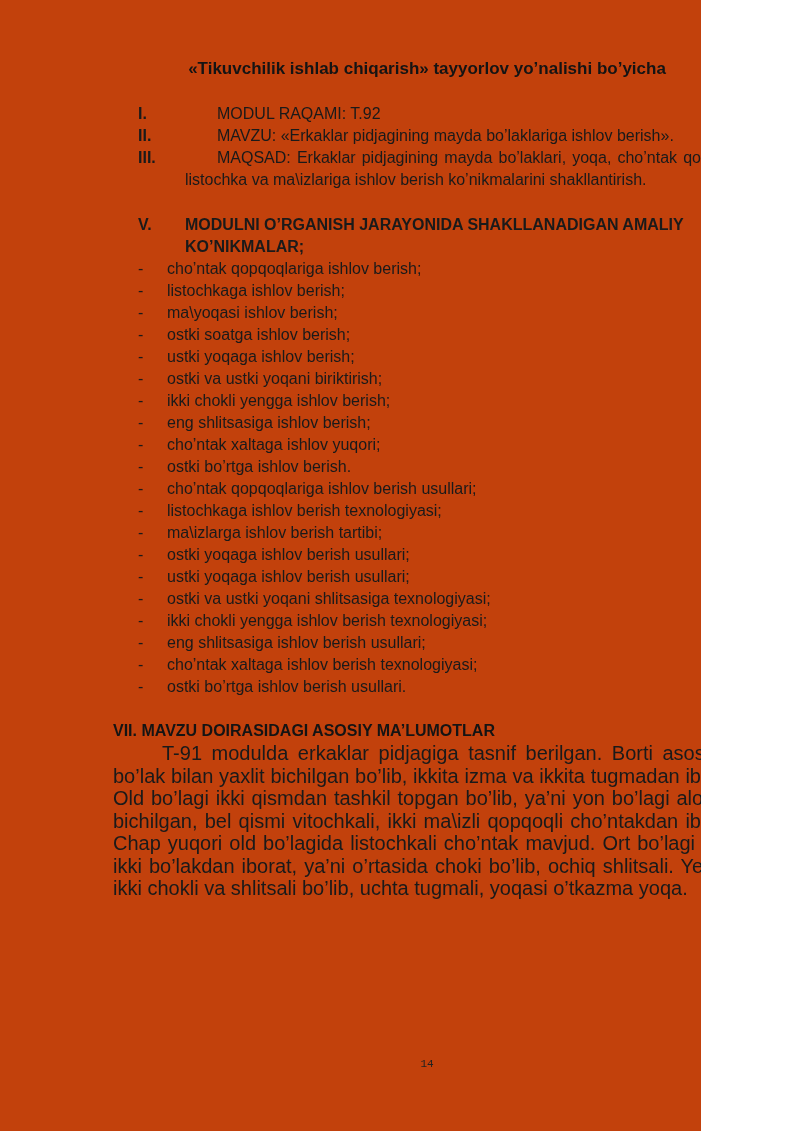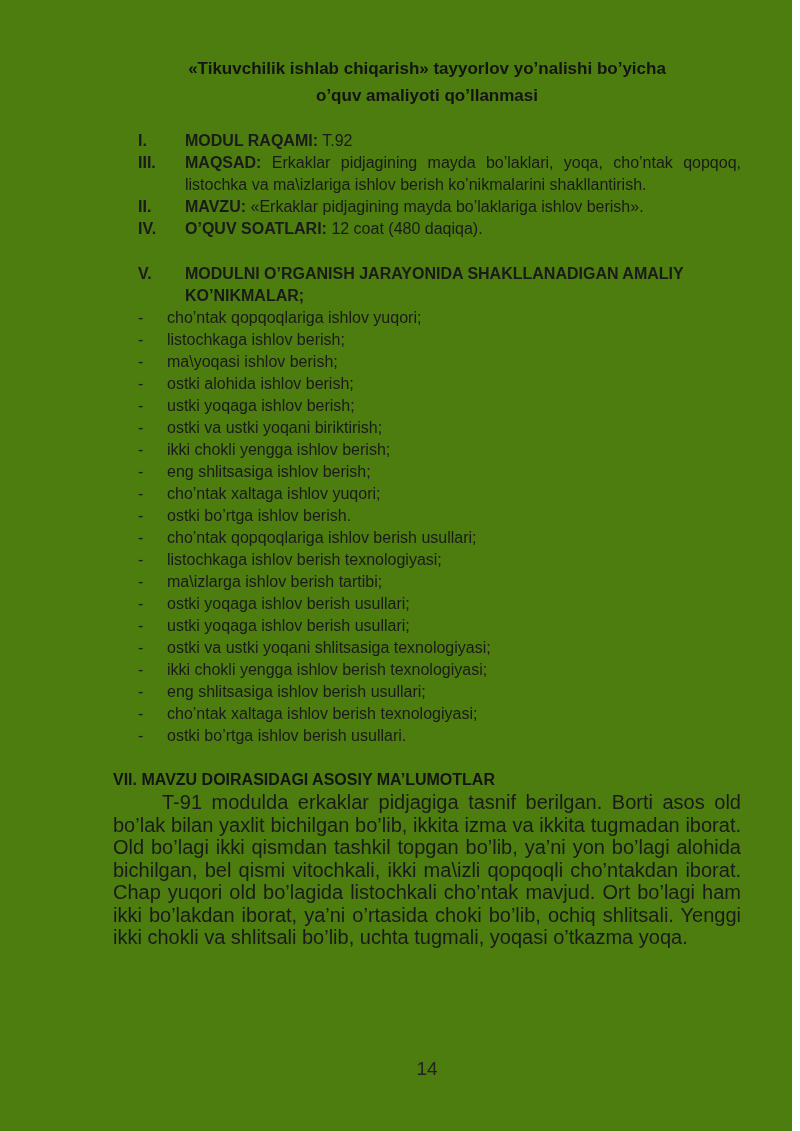--- a/index.html
+++ b/index.html
@@ -5,23 +5,23 @@
   * { box-sizing: border-box; }
   html, body { margin: 0; padding: 0; }
   body {
     width: 800px; height: 1131px;
     background: #ffffff;
     color: #1a1a1a;
     font-family: "Liberation Sans", "DejaVu Sans", sans-serif;
   }
   .page {
     position: relative;
-    width: 792px; height: 1131px;
+    width: 701px; height: 1131px;
     overflow: hidden;
-    background: #4d7c0f;
+    background: #c2410c;
   }
   .content {
     position: absolute;
     left: 113px; top: 0;
     width: 628px;
   }
   .doc-title {
     margin: 55px 0 0 0;
     font-size: 17px;
     line-height: 27px;
@@ -30,21 +30,21 @@
     color: #141414;
   }
   .meta-list { margin-top: 21px; margin-left: 25px; }
   .meta-item {
     display: flex;
     font-size: 16px;
     line-height: 22px;
   }
   .meta-num { flex: 0 0 47px; font-weight: 700; }
   .meta-body { flex: 1; text-align: justify; }
-  .meta-label { font-weight: 700; }
+  .meta-label { font-weight: 400; margin-left: 32px; }
   .section-head { margin-left: 25px; margin-top: 23px; font-weight: 700; }
   .section-head .head-body { flex: 1; }
   .section-items { margin-left: 25px; }
   .dash-item {
     display: flex;
     font-size: 16px;
     line-height: 22px;
   }
   .dash-marker { flex: 0 0 29px; }
   .dash-text { flex: 1; }
@@ -61,76 +61,71 @@
     font-size: 20px;
     line-height: 22.5px;
     text-align: justify;
     text-indent: 49px;
   }
   .page-number {
     position: absolute;
     top: 1058px; left: 113px;
     width: 628px;
     text-align: center;
-    font-family: Liberation Sans, sans-serif;
-    font-size: 19px;
+    font-family: Liberation Mono, monospace;
+    font-size: 11px;
     color: #222222;
   }
 </style>
 </head>
 <body>
 
 <div class="page">
   <div class="content">
 
     <h1 class="doc-title">
       <span>«Tikuvchilik ishlab chiqarish» tayyorlov  yo’nalishi bo’yicha</span><br>
-      <span>o’quv amaliyoti qo’llanmasi</span>
     </h1>
 
     <div class="meta-list">
       <div class="meta-item">
         <span class="meta-num">I.</span>
         <span class="meta-body"><span class="meta-label">MODUL RAQAMI:</span> <span>T.92</span></span>
       </div>
       <div class="meta-item">
-        <span class="meta-num">III.</span>
-        <span class="meta-body"><span class="meta-label">MAQSAD:</span> <span>Erkaklar pidjagining mayda bo’laklari, yoqa, cho’ntak qopqoq, listochka va ma\izlariga ishlov berish ko’nikmalarini shakllantirish.</span></span>
-      </div>
-      <div class="meta-item">
         <span class="meta-num">II.</span>
         <span class="meta-body"><span class="meta-label">MAVZU:</span> <span>«Erkaklar pidjagining mayda  bo’laklariga ishlov berish».</span></span>
       </div>
       <div class="meta-item">
-        <span class="meta-num">IV.</span>
-        <span class="meta-body"><span class="meta-label">O’QUV SOATLARI:</span> <span>12 coat (480 daqiqa).</span></span>
+        <span class="meta-num">III.</span>
+        <span class="meta-body"><span class="meta-label">MAQSAD:</span> <span>Erkaklar pidjagining mayda bo’laklari, yoqa, cho’ntak qopqoq, listochka va ma\izlariga ishlov berish ko’nikmalarini shakllantirish.</span></span>
       </div>
     </div>
 
     <div class="meta-item section-head">
       <span class="meta-num">V.</span>
       <span class="head-body">MODULNI O’RGANISH JARAYONIDA SHAKLLANADIGAN AMALIY KO’NIKMALAR;</span>
     </div>
 
     <div class="section-items">
       <div class="dash-item">
           <span class="dash-marker">-</span>
-          <span class="dash-text">cho’ntak qopqoqlariga ishlov yuqori;</span>
+          <span class="dash-text">cho’ntak qopqoqlariga ishlov berish;</span>
         </div>
       <div class="dash-item">
           <span class="dash-marker">-</span>
           <span class="dash-text">listochkaga ishlov berish;</span>
         </div>
       <div class="dash-item">
           <span class="dash-marker">-</span>
           <span class="dash-text">ma\yoqasi ishlov berish;</span>
         </div>
       <div class="dash-item">
           <span class="dash-marker">-</span>
-          <span class="dash-text">ostki alohida ishlov berish;</span>
+          <span class="dash-text">ostki soatga ishlov berish;</span>
         </div>
       <div class="dash-item">
           <span class="dash-marker">-</span>
           <span class="dash-text">ustki yoqaga ishlov berish;</span>
         </div>
       <div class="dash-item">
           <span class="dash-marker">-</span>
           <span class="dash-text">ostki va ustki yoqani biriktirish;</span>
         </div>
       <div class="dash-item">

